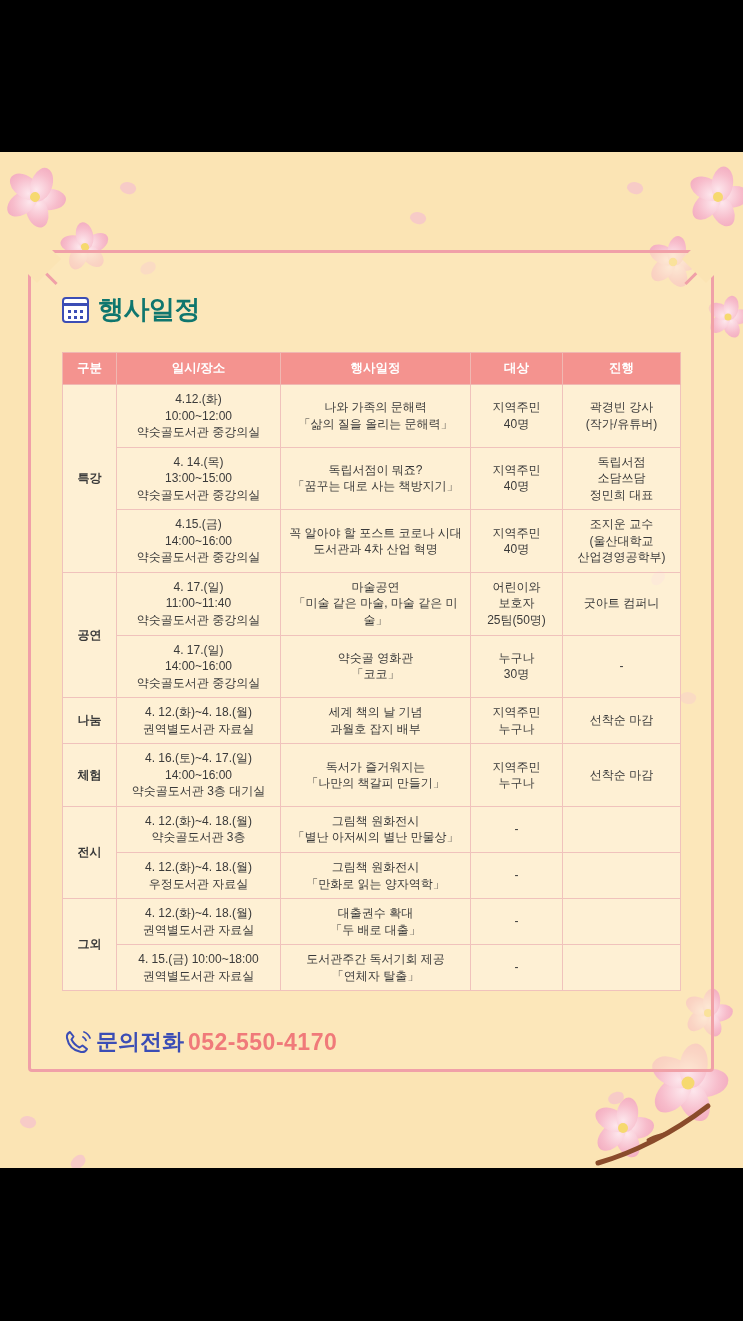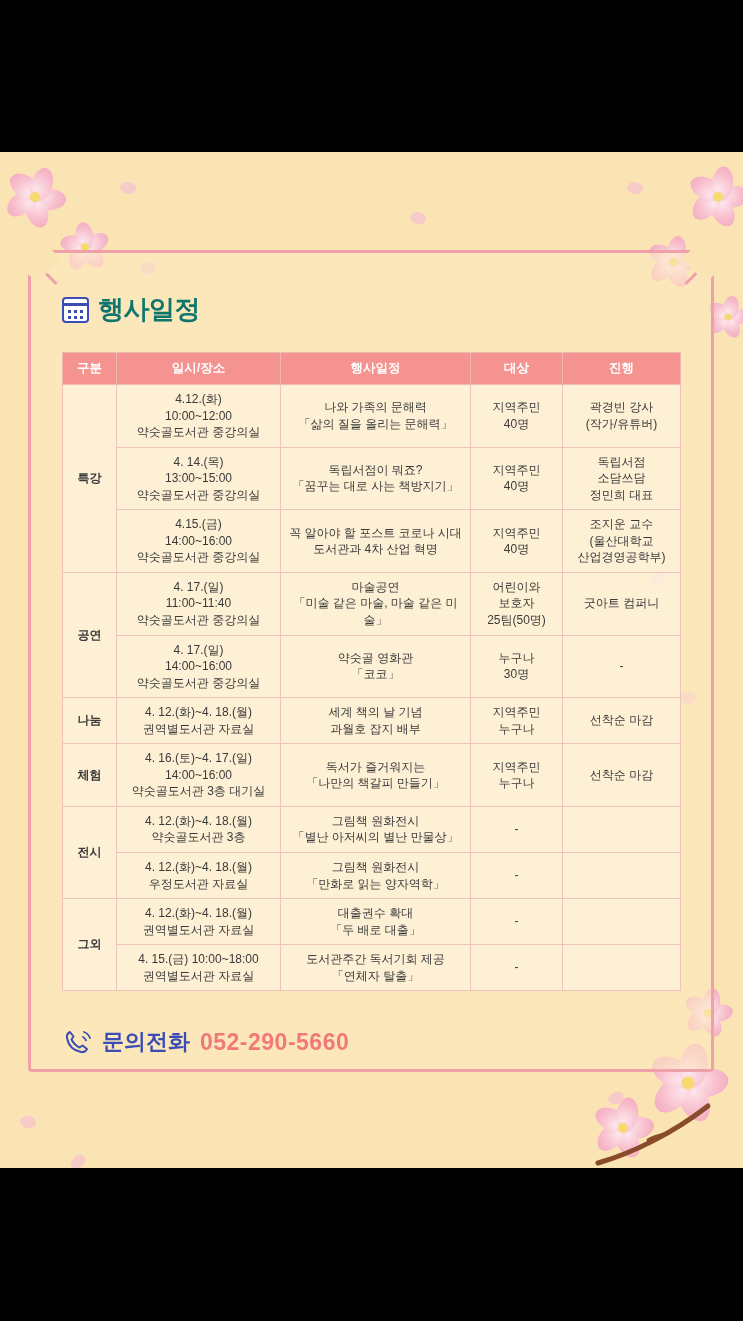--- a/index.html
+++ b/index.html
@@ -137,21 +137,21 @@
   .col2 { width: 164px; }
   .col3 { width: 190px; }
   .col4 { width: 92px; }
   .col5 { width: 118px; }
 
   #contact {
     position: absolute;
     left: 62px; top: 875px;
     display: flex;
     align-items: center;
-    gap: 10px;
+    gap: 4px;
   }
   .phone-icon {
     width: 30px; height: 30px;
     position: relative;
   }
   .phone-icon svg { display:block; }
   #contact .label {
     font-size: 22px;
     font-weight: bold;
     color: #3b4db5;
@@ -382,16 +382,16 @@
 
   <div id="contact">
     <div class="phone-icon">
       <svg width="30" height="30" viewBox="0 0 30 30">
         <path d="M8 5 C6 6 4.5 8 5 11 C6.5 19 11 23.5 19 25 C22 25.5 24 24 25 22 L20.5 18.5 L17.5 20.5 C14.5 19 11 15.5 9.5 12.5 L11.5 9.5 Z" fill="none" stroke="#3b4db5" stroke-width="2" stroke-linejoin="round"></path>
         <path d="M22 5 C25 6 27 8.5 28 11" fill="none" stroke="#3b4db5" stroke-width="1.8" stroke-linecap="round"></path>
         <path d="M21 10 C22.5 10.8 23.5 12 24 13.4" fill="none" stroke="#3b4db5" stroke-width="1.8" stroke-linecap="round"></path>
       </svg>
     </div>
     <div class="label">문의전화</div>
-    <div class="num">052-290-5660</div>
+    <div class="num">052-550-4170</div>
   </div>
 
 </div>
 
 </body></html>

